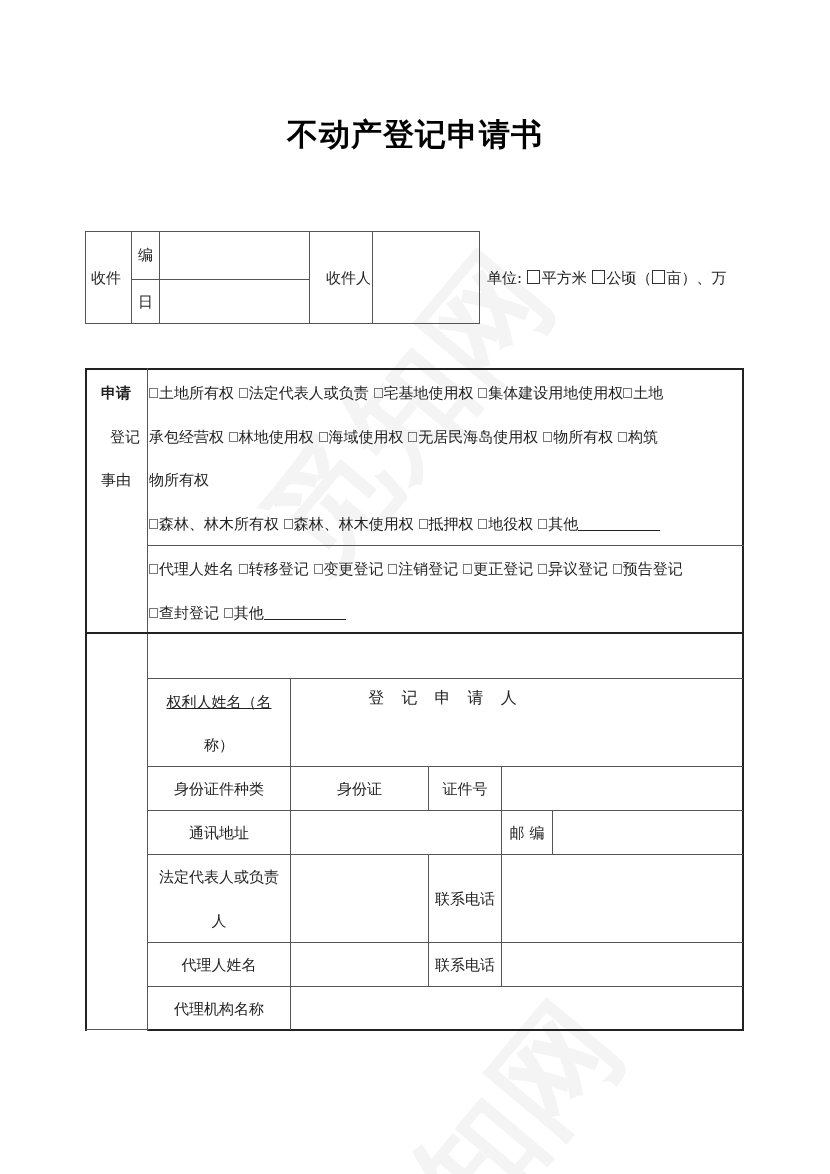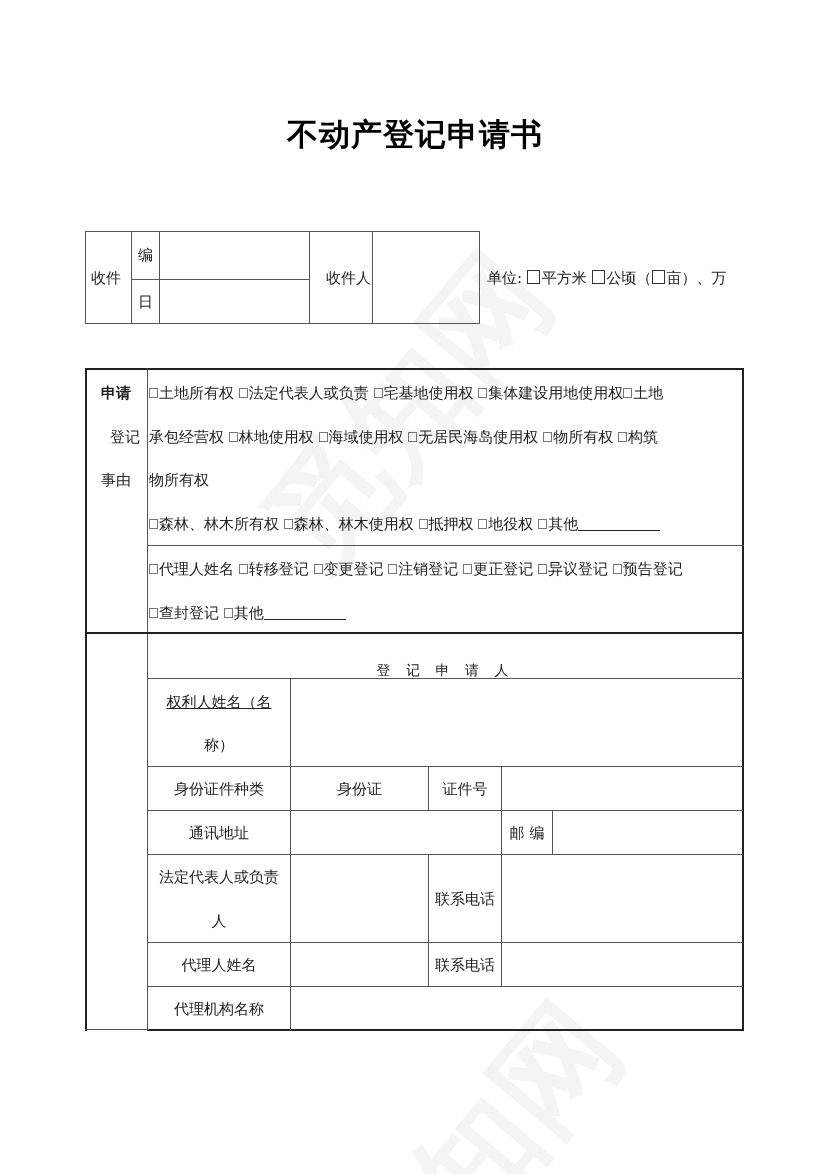--- a/index.html
+++ b/index.html
@@ -107,21 +107,21 @@
   <div class="line" style="left:148px; top:942px; width:595px; height:1px;"></div>
   <div class="line" style="left:148px; top:986px; width:595px; height:1px;"></div>
 
   <div class="line" style="left:290px; top:678px; width:1px; height:352px;"></div>
   <div class="line" style="left:428px; top:766px; width:1px; height:44px;"></div>
   <div class="line" style="left:428px; top:854px; width:1px; height:132px;"></div>
   <div class="line" style="left:501px; top:766px; width:1px; height:88px;"></div>
   <div class="line" style="left:501px; top:854px; width:1px; height:132px;"></div>
   <div class="line" style="left:552px; top:810px; width:1px; height:44px;"></div>
 
-  <div class="txt center" style="left:148px; width:595px; top:661px; letter-spacing:6px; font-size:14px;font-family:Liberation Serif, serif;">登 记 申 请 人</div>
+  <div class="txt center" style="left:148px; width:595px; top:688px; letter-spacing:6px; font-size:16px;">登 记 申 请 人</div>
 
   <div class="txt center" style="left:148px; width:142px; top:692px;text-decoration:underline;">权利人姓名（名</div>
   <div class="txt center" style="left:148px; width:142px; top:735px;">称）</div>
   <div class="field" style="left:292px; top:680px; width:449px; height:85px;"></div>
 
   <div class="txt center" style="left:148px; width:142px; top:779px;">身份证件种类</div>
   <div class="txt center" style="left:291px; width:137px; top:779px;">身份证</div>
   <div class="txt center" style="left:429px; width:72px; top:779px;">证件号</div>
   <div class="field" style="left:503px; top:768px; width:238px; height:41px;"></div>
 

